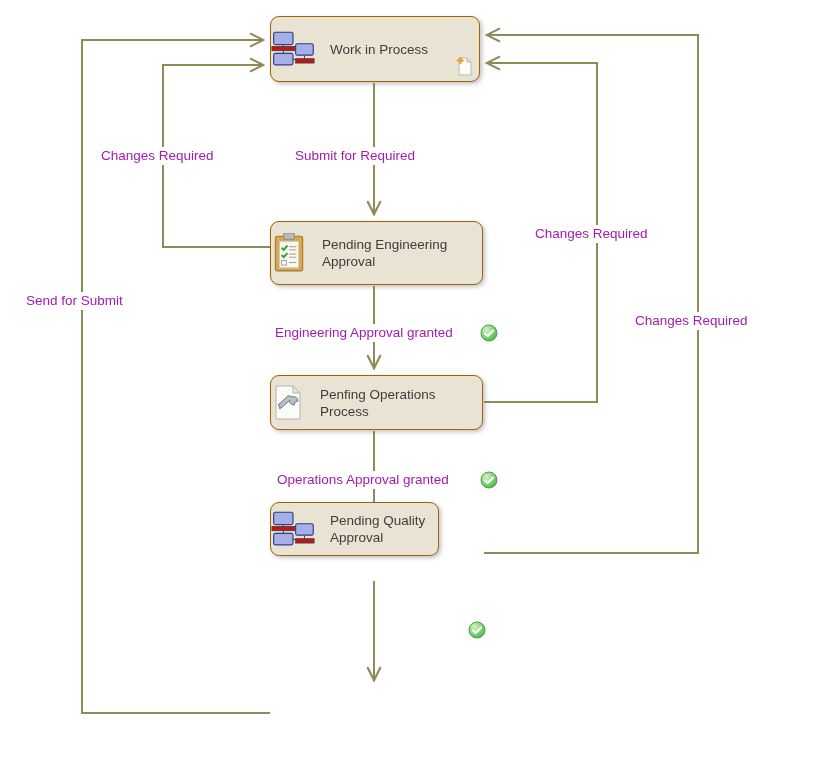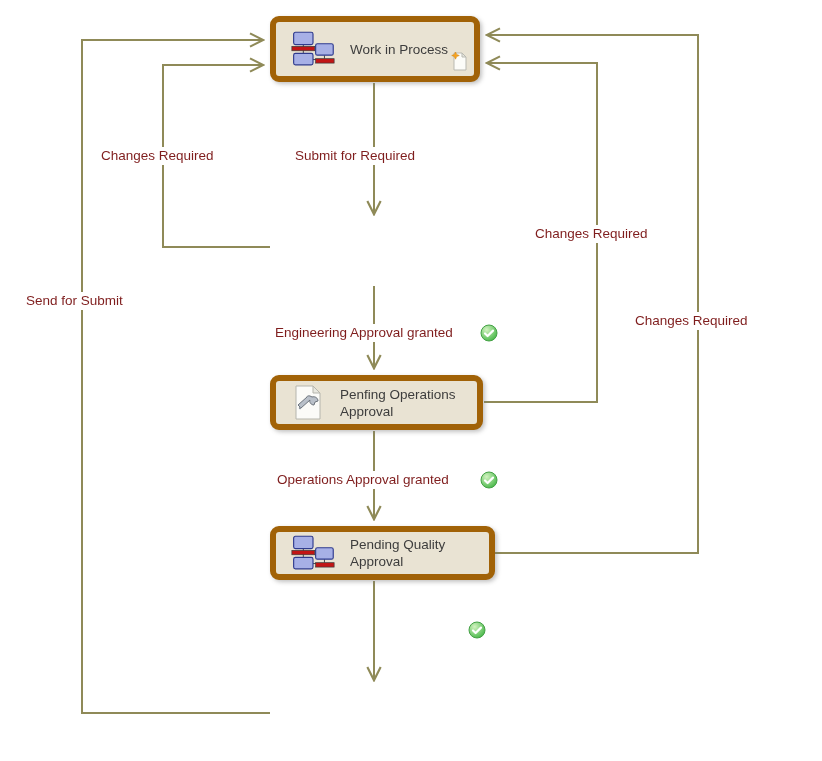--- a/index.html
+++ b/index.html
@@ -3,30 +3,30 @@
 <meta charset="utf-8">
 <style>
   html,body{margin:0;padding:0;background:#ffffff;}
   #canvas{
     position:relative;width:822px;height:761px;background:#ffffff;overflow:hidden;
     font-family:"Liberation Sans",sans-serif;
   }
   #wires{position:absolute;left:0;top:0;width:822px;height:761px;}
   .node{
     position:absolute;display:flex;align-items:center;gap:15px;
-    background:#e9e3d3;border:6px solid #a16207;border-radius:9px;
+    background:#e9e3d3;border:1px solid #a16207;border-radius:9px;
     box-shadow:2px 2px 4px rgba(120,120,120,.45);
-    padding-left:15px;box-sizing:border-box;
+    box-sizing:border-box;
   }
   .node .nlabel{
     color:#3d3d3d;font-size:13.5px;line-height:17px;width:138px;
   }
   .node .icon{flex:0 0 auto;display:block;}
   .tlabel{
-    position:absolute;background:#ffffff;color:#7f1d1d;font-size:13.5px;
+    position:absolute;background:#ffffff;color:#a21caf;font-size:13.5px;
     white-space:nowrap;padding:0 2px;line-height:18px;
   }
   .check{position:absolute;width:18px;height:18px;}
   .badge{position:absolute;right:6px;bottom:4px;width:17px;height:21px;}
 </style>
 </head>
 <body>
 
 <div id="canvas">
 
@@ -93,34 +93,54 @@
       </g>
     </svg>
     <span class="nlabel">Work in Process</span>
     <svg class="badge" viewBox="0 0 17 21">
       <path d="M3,2 h8 l4,4 v13 h-12 z" fill="#fcfcf8" stroke="#b9b9b1"></path>
       <path d="M11,2 l4,4 h-4 z" fill="#e7e7df" stroke="#b9b9b1"></path>
       <path d="M4.5,1 l1.2,2.4 2.6,1.1 -2.6,1.1 -1.2,2.6 -1.2,-2.6 -2.6,-1.1 2.6,-1.1 z" fill="#f6a21d" stroke="#d2820a" stroke-width="0.5"></path>
     </svg>
   </div>
 
+  <div class="node" style="left:270px;top:221px;width:213px;height:64px">
+    <svg class="icon" width="36" height="40" viewBox="0 0 34 38">
+      <rect x="4" y="3" width="26" height="33" rx="2" fill="#d9a74f" stroke="#a8762a"></rect>
+      <rect x="12" y="0" width="10" height="6" rx="1.5" fill="#bcbcbc" stroke="#8a8a8a"></rect>
+      <rect x="8" y="8" width="18" height="25" fill="#f8f8f2" stroke="#cfcfc4"></rect>
+      <g stroke="#2ca02c" stroke-width="1.8" fill="none">
+        <path d="M10,14 l2,2 3.5,-4"></path>
+          <path d="M10,21 l2,2 3.5,-4"></path>
+      </g>
+      <g stroke="#b0a08a" stroke-width="1">
+        <line x1="17" y1="13" x2="24" y2="13"></line>
+          <line x1="17" y1="16" x2="24" y2="16"></line>
+        <line x1="17" y1="20" x2="24" y2="20"></line>
+          <line x1="17" y1="23" x2="24" y2="23"></line>
+        <line x1="17" y1="28" x2="24" y2="28"></line>
+      </g>
+      <rect x="10" y="26" width="4.5" height="4.5" fill="#ffffff" stroke="#a5a5a5"></rect>
+    </svg>
+    <span class="nlabel">Pending Engineering Approval</span>
+  </div>
 
   <div class="node" style="left:270px;top:375px;width:213px;height:55px">
     <svg class="icon" width="34" height="36" viewBox="0 0 34 36">
       <path d="M5,1 h17 l7,7 v26 h-24 z" fill="#fbfbf8" stroke="#b5b5ad"></path>
       <path d="M22,1 l7,7 h-7 z" fill="#e8e8e0" stroke="#b5b5ad"></path>
       <g fill="#b9c0c9" stroke="#6e757d" stroke-width="1">
         <path d="M21,12 c3,-1 6,1 6,4 l-3,1 -1,3 c-3,0 -5,-3 -4,-5 l-9,8 -3,-3 9,-8 c0,-1 2,-2 5,0 z"></path>
       </g>
       <circle cx="9" cy="23" r="1.2" fill="#8d949c" stroke="none"></circle>
     </svg>
-    <span class="nlabel">Penfing Operations Approval</span>
+    <span class="nlabel">Penfing Operations Process</span>
   </div>
 
-  <div class="node" style="left:270px;top:526px;width:225px;height:54px">
+  <div class="node" style="left:270px;top:502px;width:169px;height:54px">
     <svg class="icon" width="44" height="40" viewBox="0 0 50 40">
       <g stroke="#333333" stroke-width="1">
         <line x1="14" y1="15" x2="14" y2="26"></line>
           <line x1="38" y1="27" x2="38" y2="31"></line>
           <line x1="25" y1="32" x2="30" y2="32"></line>
       </g>
       <g fill="#a7b0e6" stroke="#2f3b8e" stroke-width="1.3">
         <rect x="3" y="1" width="22" height="14" rx="2"></rect>
         <rect x="3" y="25" width="22" height="13" rx="2"></rect>
         <rect x="28" y="14" width="20" height="13" rx="2"></rect>

